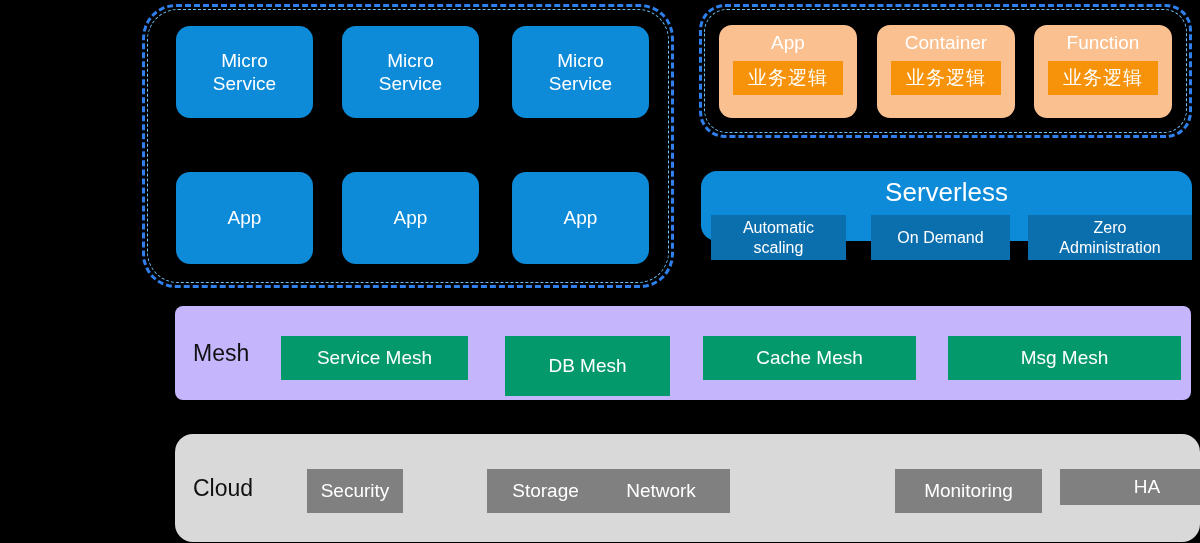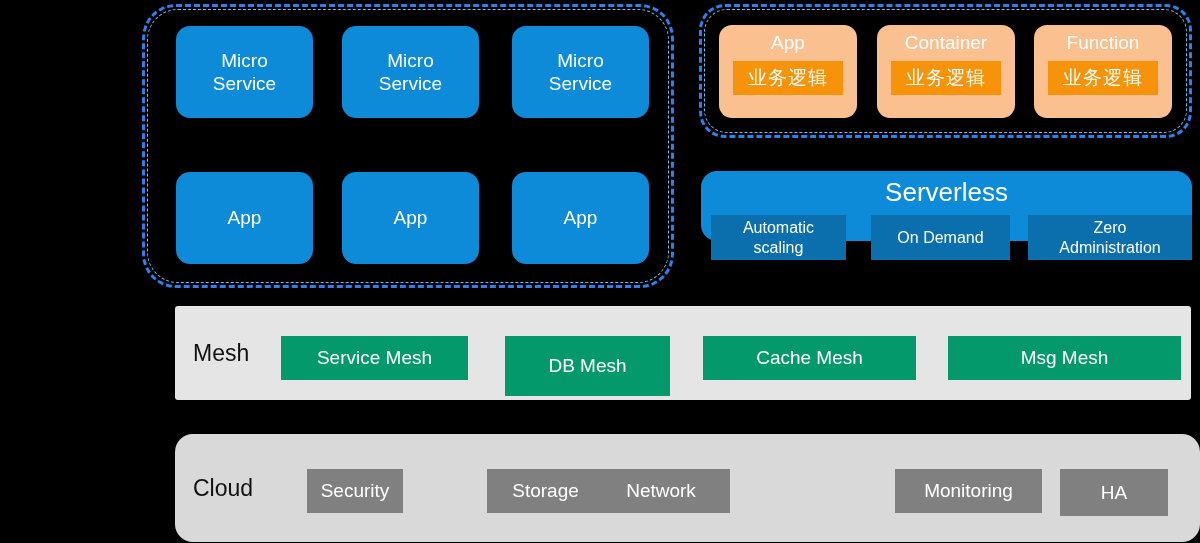--- a/index.html
+++ b/index.html
@@ -108,22 +108,22 @@
     display: flex;
     align-items: center;
     justify-content: center;
     text-align: center;
     box-sizing: border-box;
   }
 
   
   .mesh-band {
     position: absolute;
-    background: #e5e5e5;
-    border-radius: 3px;
+    background: #c4b5fd;
+    border-radius: 8px;
     box-sizing: border-box;
   }
   .mesh-label {
     position: absolute;
     color: #111111;
     font-size: 23px;
     display: flex;
     align-items: center;
   }
   .mesh-chip {
@@ -262,18 +262,18 @@
     </div>
     <div class="cloud-chip" style="left:272px; top:35px; width:117px; height:44px;margin-left:40px;">
       <span>Storage</span>
     </div>
     <div class="cloud-chip" style="left:417px; top:35px; width:138px; height:44px;">
       <span>Network</span>
     </div>
     <div class="cloud-chip" style="left:720px; top:35px; width:147px; height:44px;">
       <span>Monitoring</span>
     </div>
-    <div class="cloud-chip" style="left:885px; top:35px; width:108px; height:47px;">
+    <div class="cloud-chip" style="left:885px; top:35px; width:108px; height:36px;padding-left:33px;">
       <span>HA</span>
     </div>
   </div>
 
 </div>
 
 </body></html>

